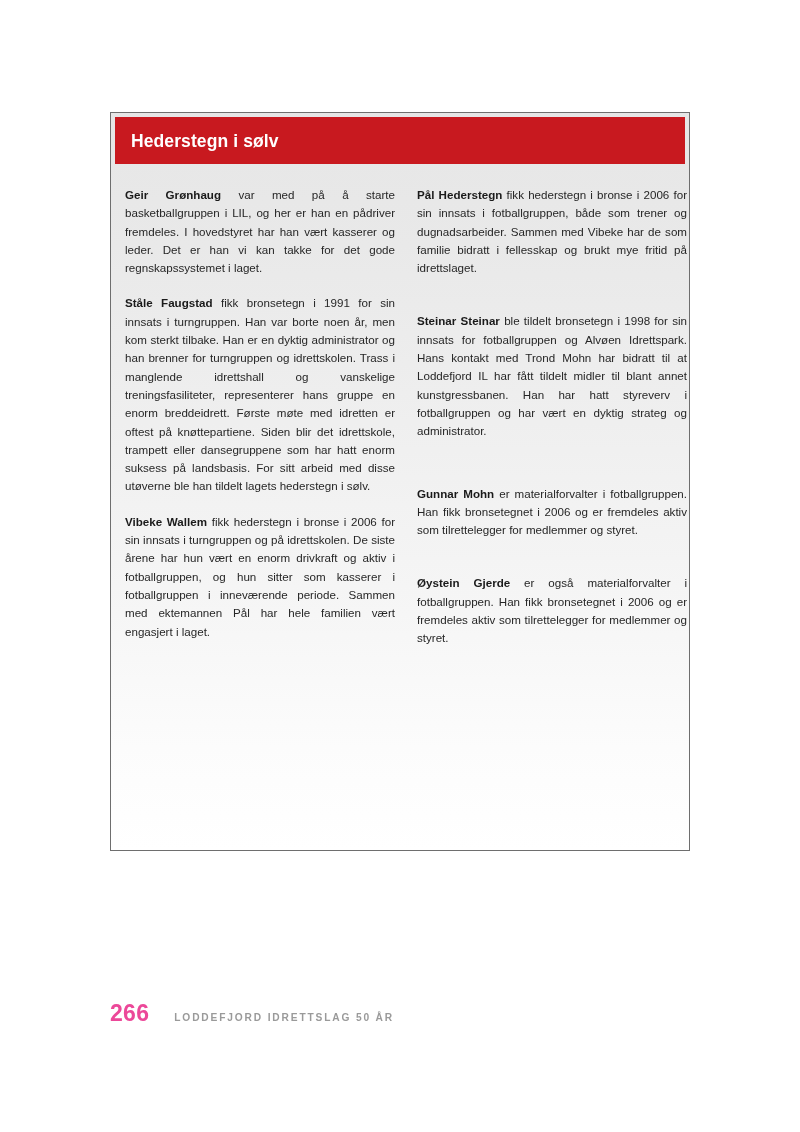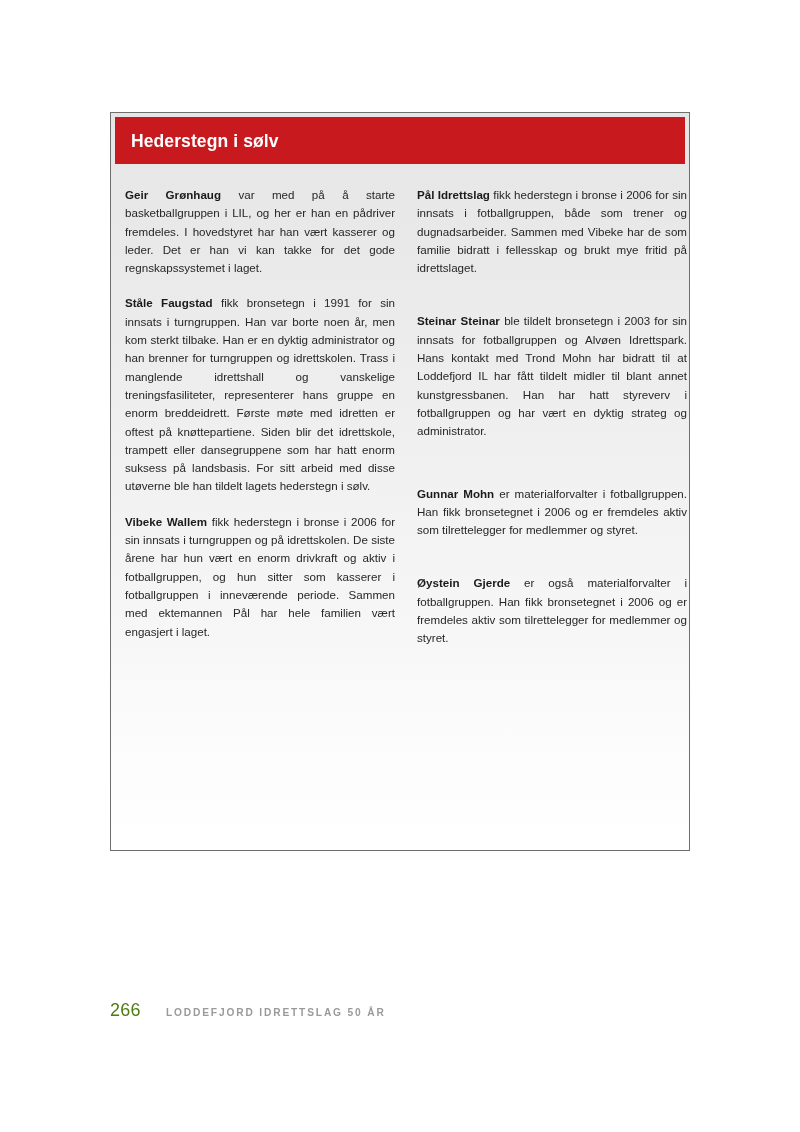--- a/index.html
+++ b/index.html
@@ -90,23 +90,23 @@
 
   
   #footer {
     position: absolute;
     left: 110px;
     top: 1000px;
     display: flex;
     align-items: baseline;
   }
   #page-number {
-    font-size: 18px;
-    color: #4d7c0f;
-    font-weight: normal;
+    font-size: 23px;
+    color: #ec4899;
+    font-weight: bold;
     letter-spacing: 0.3px;
   }
   #footer-caption {
     margin-left: 25px;
     font-size: 10.2px;
     color: #9a9a9a;
     letter-spacing: 1.85px;
     text-transform: uppercase;
     font-weight: bold;
   }
@@ -124,23 +124,23 @@
 
     <div class="column">
       <p class="para"><span class="lead">Geir Grønhaug</span><span> var med på å starte basketballgruppen i LIL, og her er han en pådriver fremdeles. I hovedstyret har han vært kasserer og leder. Det er han vi kan takke for det gode regnskapssystemet i laget.</span></p>
 
       <p class="para spaced-top"><span class="lead">Ståle Faugstad</span><span> fikk bronsetegn i 1991 for sin innsats i turngruppen. Han var borte noen år, men kom sterkt tilbake. Han er en dyktig administrator og han brenner for turngruppen og idrettskolen. Trass i manglende idrettshall og vanskelige treningsfasiliteter, representerer hans gruppe en enorm breddeidrett. Første møte med idretten er oftest på knøttepartiene. Siden blir det idrettskole, trampett eller dansegruppene som har hatt enorm suksess på landsbasis. For sitt arbeid med disse utøverne ble han tildelt lagets hederstegn i sølv.</span></p>
 
       <p class="para spaced-top"><span class="lead">Vibeke Wallem</span><span> fikk hederstegn i bronse i 2006 for sin innsats i turngruppen og på idrettskolen.  De siste årene har hun vært en enorm drivkraft og aktiv i fotballgruppen, og hun sitter som kasserer i fotballgruppen i inneværende periode.  Sammen med ektemannen Pål har hele familien vært engasjert i laget.</span></p>
     </div>
 
     <div class="column">
-      <p class="para"><span class="lead">Pål Idrettslag</span><span> fikk hederstegn i bronse i 2006 for sin innsats i fotballgruppen, både som trener og dugnadsarbeider. Sammen med Vibeke har de som familie bidratt i fellesskap og brukt mye fritid på idrettslaget.</span></p>
+      <p class="para"><span class="lead">Pål Hederstegn</span><span> fikk hederstegn i bronse i 2006 for sin innsats i fotballgruppen, både som trener og dugnadsarbeider. Sammen med Vibeke har de som familie bidratt i fellesskap og brukt mye fritid på idrettslaget.</span></p>
 
-      <p class="para spaced-top-lg"><span class="lead">Steinar Steinar</span><span> ble tildelt bronsetegn i 2003 for sin innsats for fotballgruppen og Alvøen Idrettspark. Hans kontakt med Trond Mohn har bidratt til at Loddefjord IL har fått tildelt midler til blant annet kunstgressbanen. Han har hatt styreverv i fotballgruppen og har vært en dyktig strateg og administrator.</span></p>
+      <p class="para spaced-top-lg"><span class="lead">Steinar Steinar</span><span> ble tildelt bronsetegn i 1998 for sin innsats for fotballgruppen og Alvøen Idrettspark. Hans kontakt med Trond Mohn har bidratt til at Loddefjord IL har fått tildelt midler til blant annet kunstgressbanen. Han har hatt styreverv i fotballgruppen og har vært en dyktig strateg og administrator.</span></p>
 
       <p class="para spaced-top-xl"><span class="lead">Gunnar Mohn</span><span> er materialforvalter i fotballgruppen. Han fikk bronsetegnet i 2006 og er fremdeles aktiv som tilrettelegger for medlemmer og styret.</span></p>
 
       <p class="para spaced-top-lg"><span class="lead">Øystein Gjerde</span><span> er også materialforvalter i fotballgruppen. Han fikk bronsetegnet i 2006 og er fremdeles aktiv som tilrettelegger for medlemmer og styret.</span></p>
     </div>
 
   </div>
 </div>
 
 <div id="footer">

